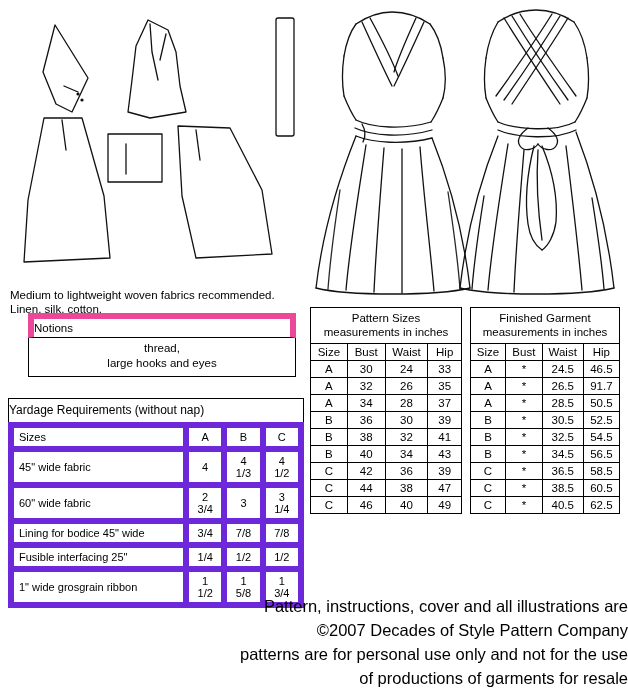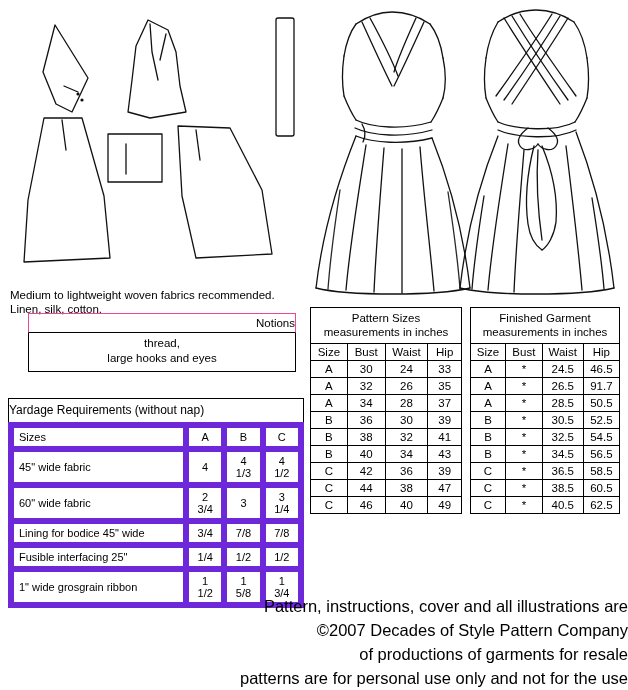--- a/index.html
+++ b/index.html
@@ -63,23 +63,23 @@
   }
 
   
   .notions {
     position: absolute;
     left: 28px;
     top: 313px;
     width: 268px;
   }
   .notions .title {
-    border: 1px solid #ec4899;
+    border: 6px solid #ec4899;
     border-bottom: 1px solid #000;
-    text-align: right;
+    text-align: left;
     font-size: 11.5px;
     padding: 3px 0 3px 0;
   }
   .notions .body {
     border: 1px solid #000;
     border-top: none;
     text-align: center;
     font-size: 11.5px;
     line-height: 15px;
     padding: 3px 0 5px 0;
@@ -458,17 +458,17 @@
           <td>40.5</td>
           <td>62.5</td>
         </tr>
       </tbody>
     </table>
   </div>
 
   <div class="footer">
     <div>Pattern, instructions, cover and all illustrations are</div>
     <div>©2007 Decades of Style Pattern Company</div>
+    <div>patterns are for personal use only and not for the use</div>
     <div>of productions of garments for resale</div>
-    <div>patterns are for personal use only and not for the use</div>
   </div>
 
 </div>
 
 </body></html>

